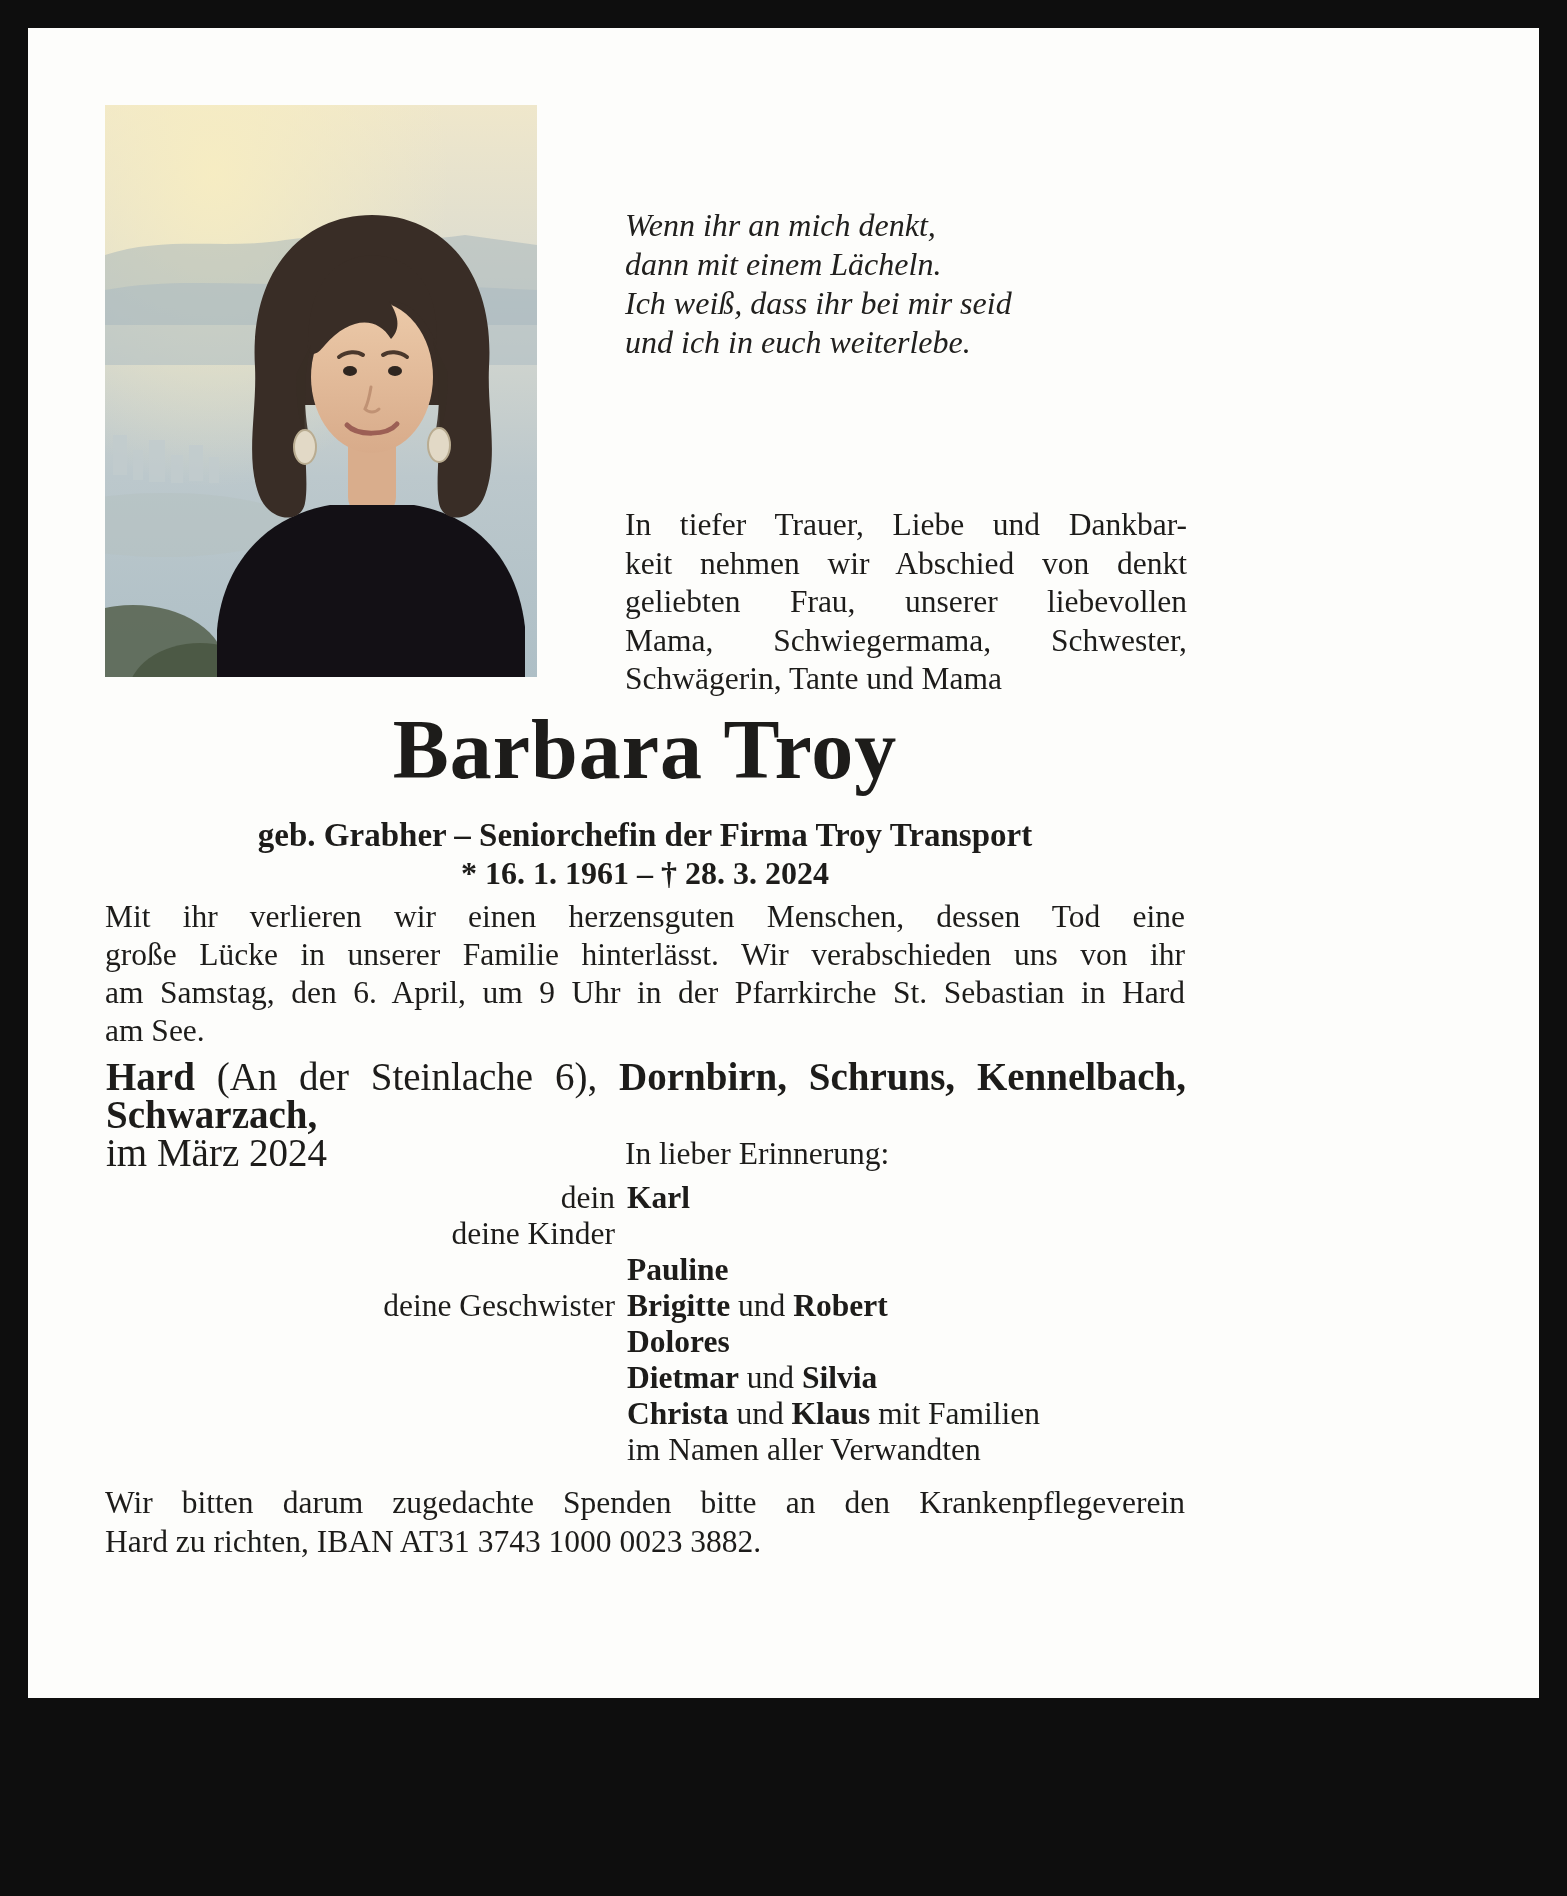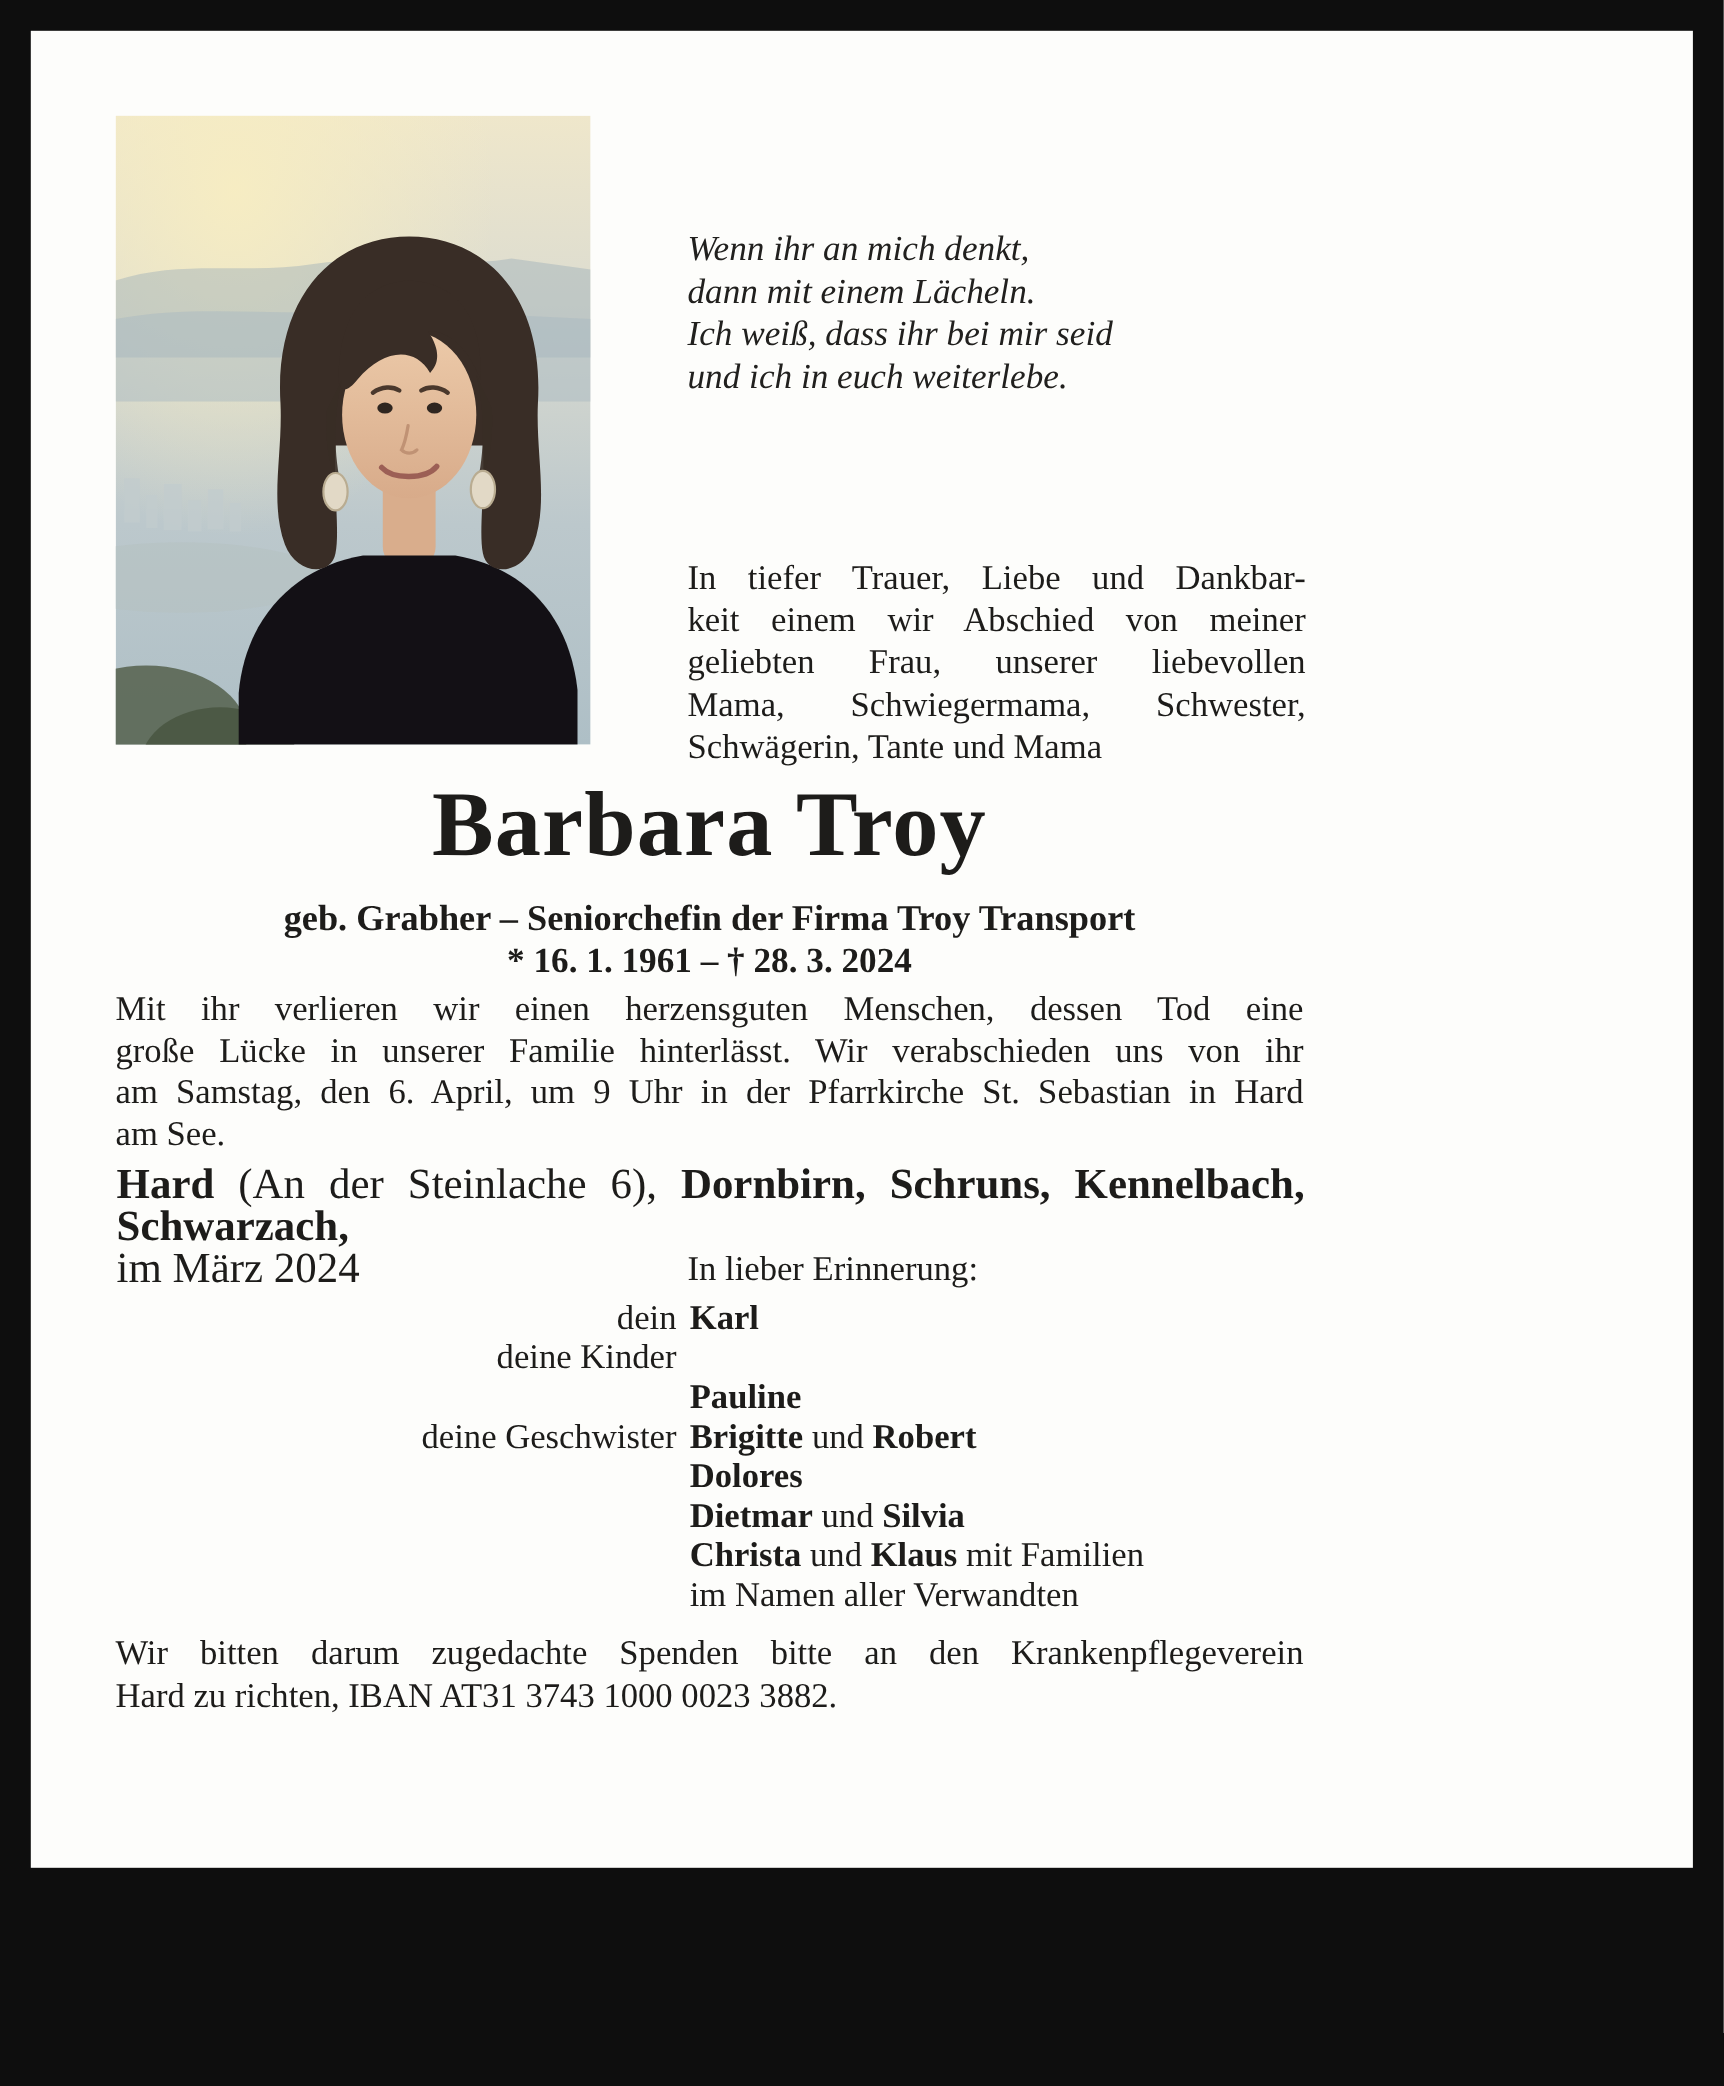--- a/index.html
+++ b/index.html
@@ -180,21 +180,21 @@
 
   <div class="abs poem">
     <div>Wenn ihr an mich denkt,</div>
     <div>dann mit einem Lächeln.</div>
     <div>Ich weiß, dass ihr bei mir seid</div>
     <div>und ich in euch weiterlebe.</div>
   </div>
 
   <div class="abs condolence">
     <div class="jline">In tiefer Trauer, Liebe und Dankbar-</div>
-    <div class="jline">keit einem wir Abschied von meiner</div>
+    <div class="jline">keit nehmen wir Abschied von denkt</div>
     <div class="jline">geliebten Frau, unserer liebevollen</div>
     <div class="jline">Mama, Schwiegermama, Schwester,</div>
     <div>Schwägerin, Tante und Mama</div>
   </div>
 
   <h1 class="abs name">Barbara Troy</h1>
   <div class="abs subtitle">geb. Grabher – Seniorchefin der Firma Troy Transport</div>
   <div class="abs dates">* 16. 1. 1961 – † 28. 3. 2024</div>
 
   <div class="abs announce">

